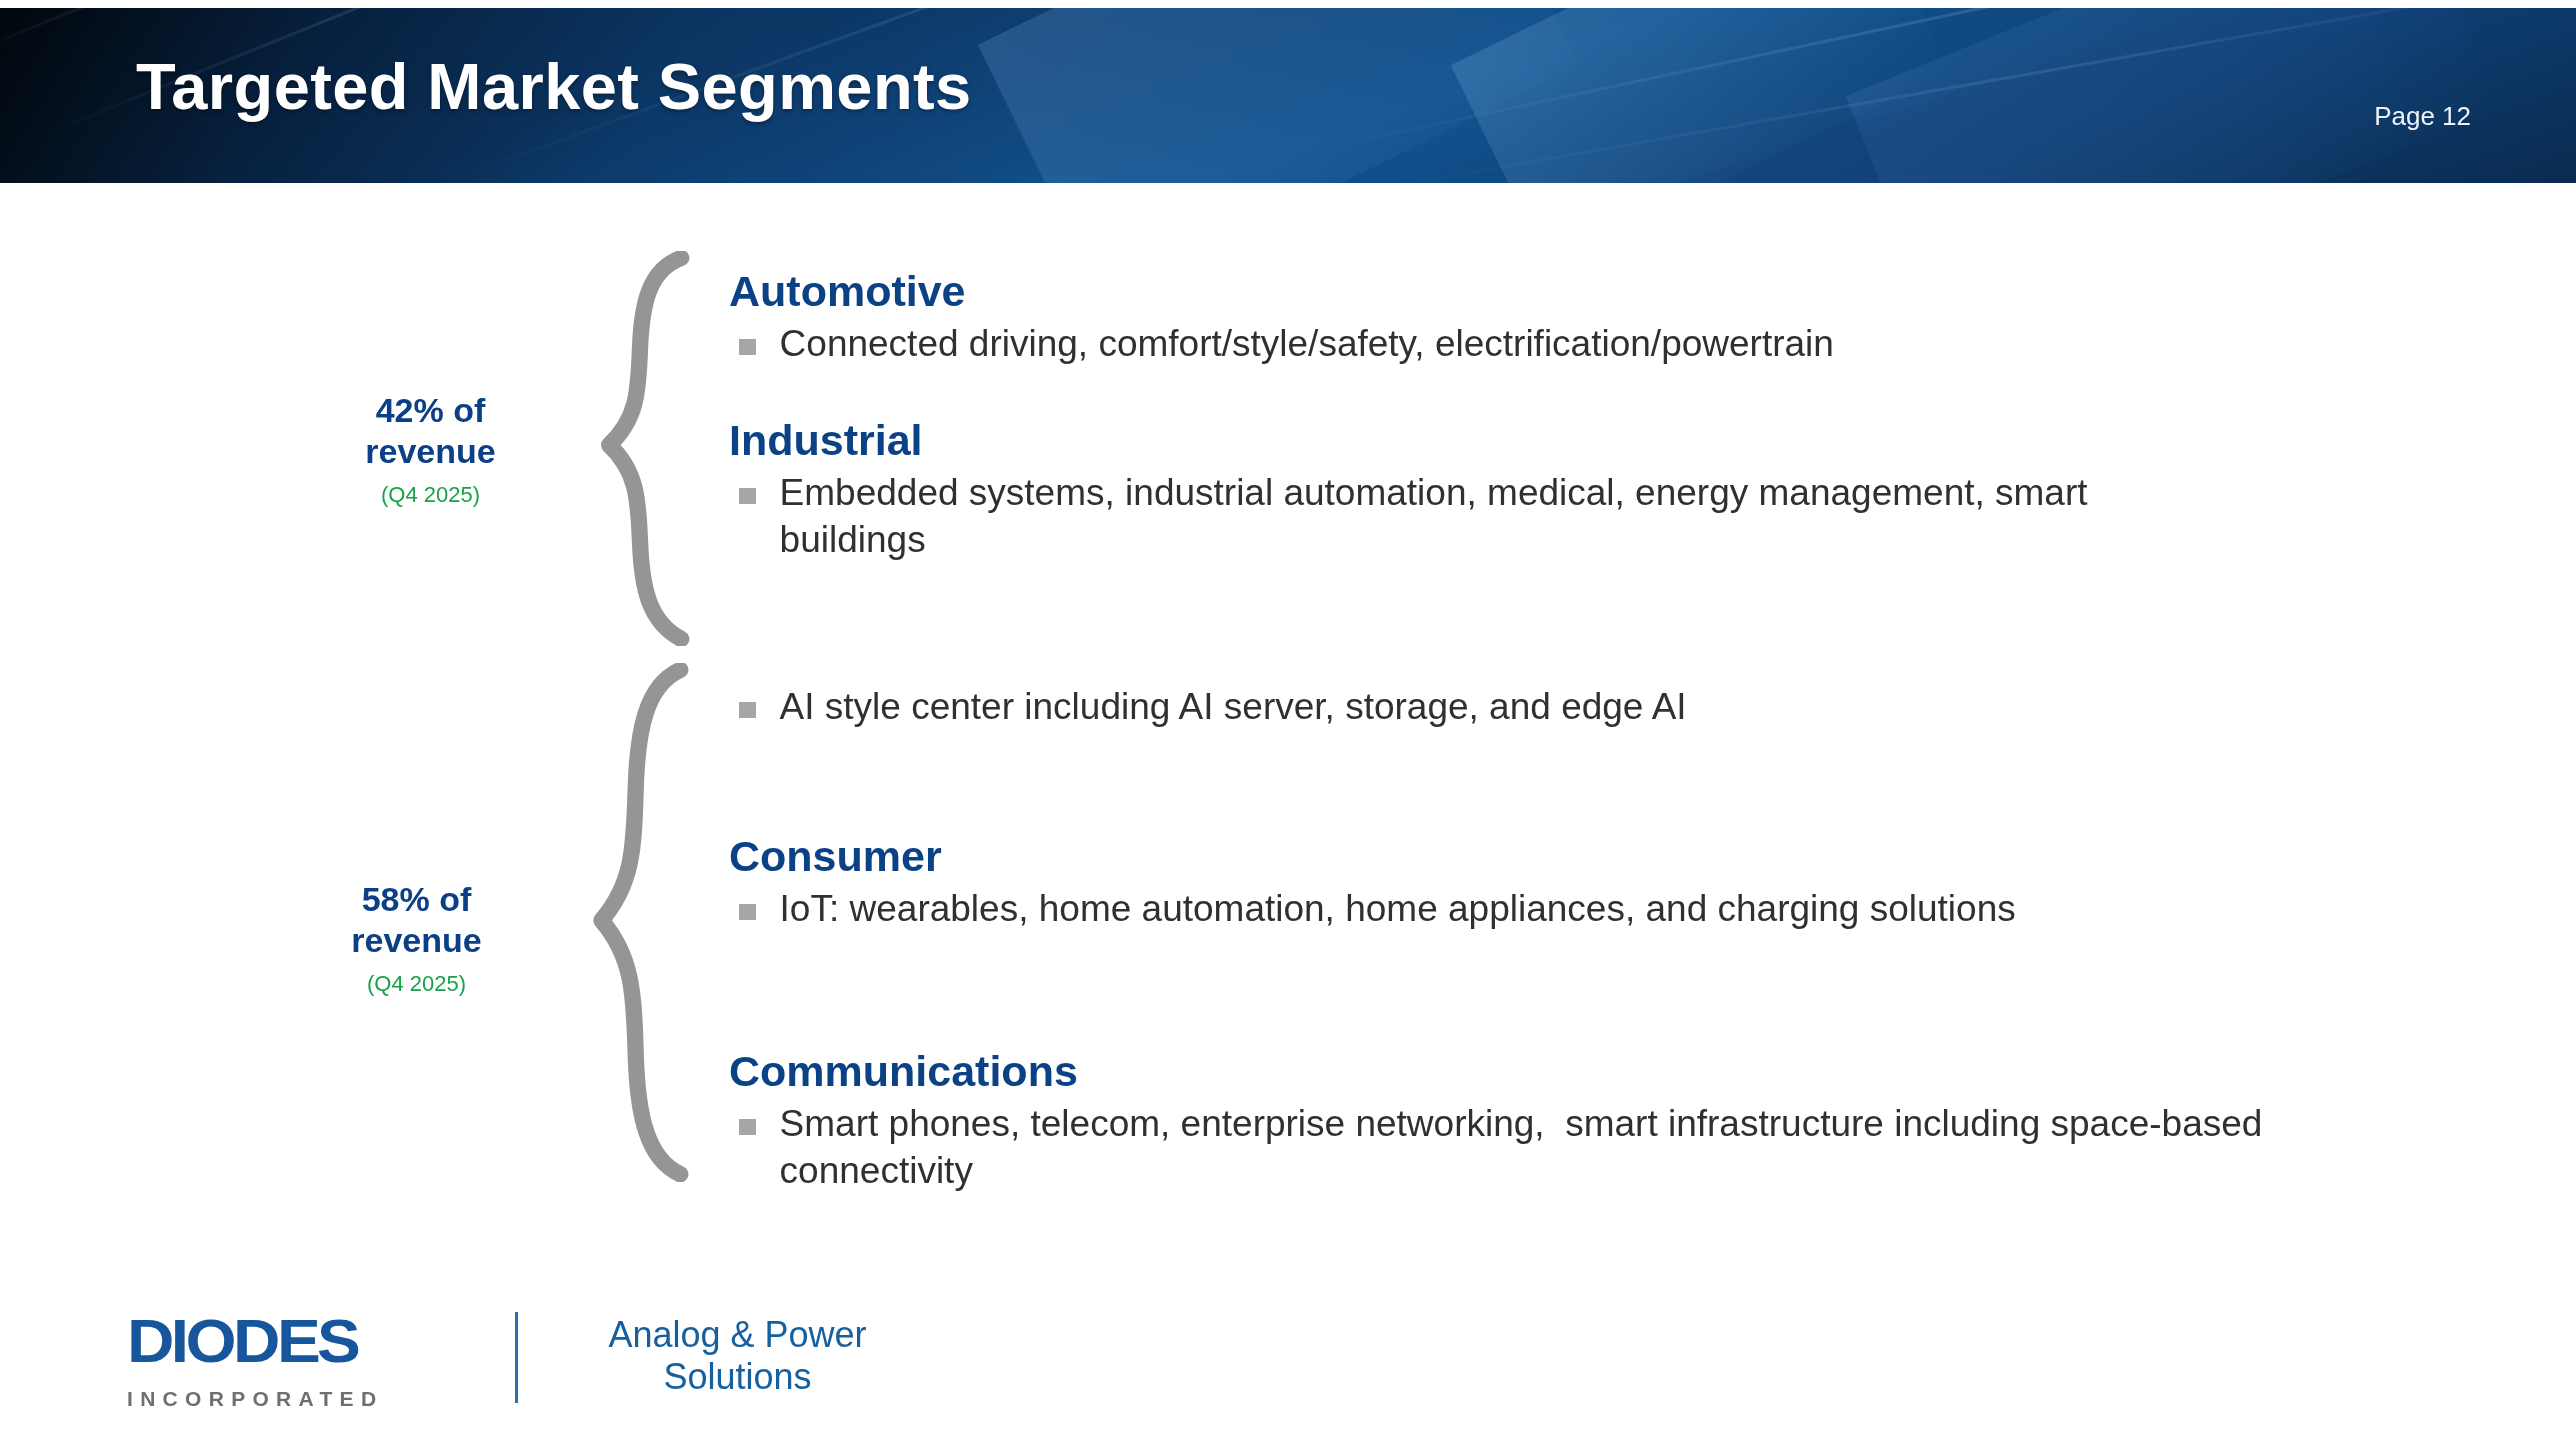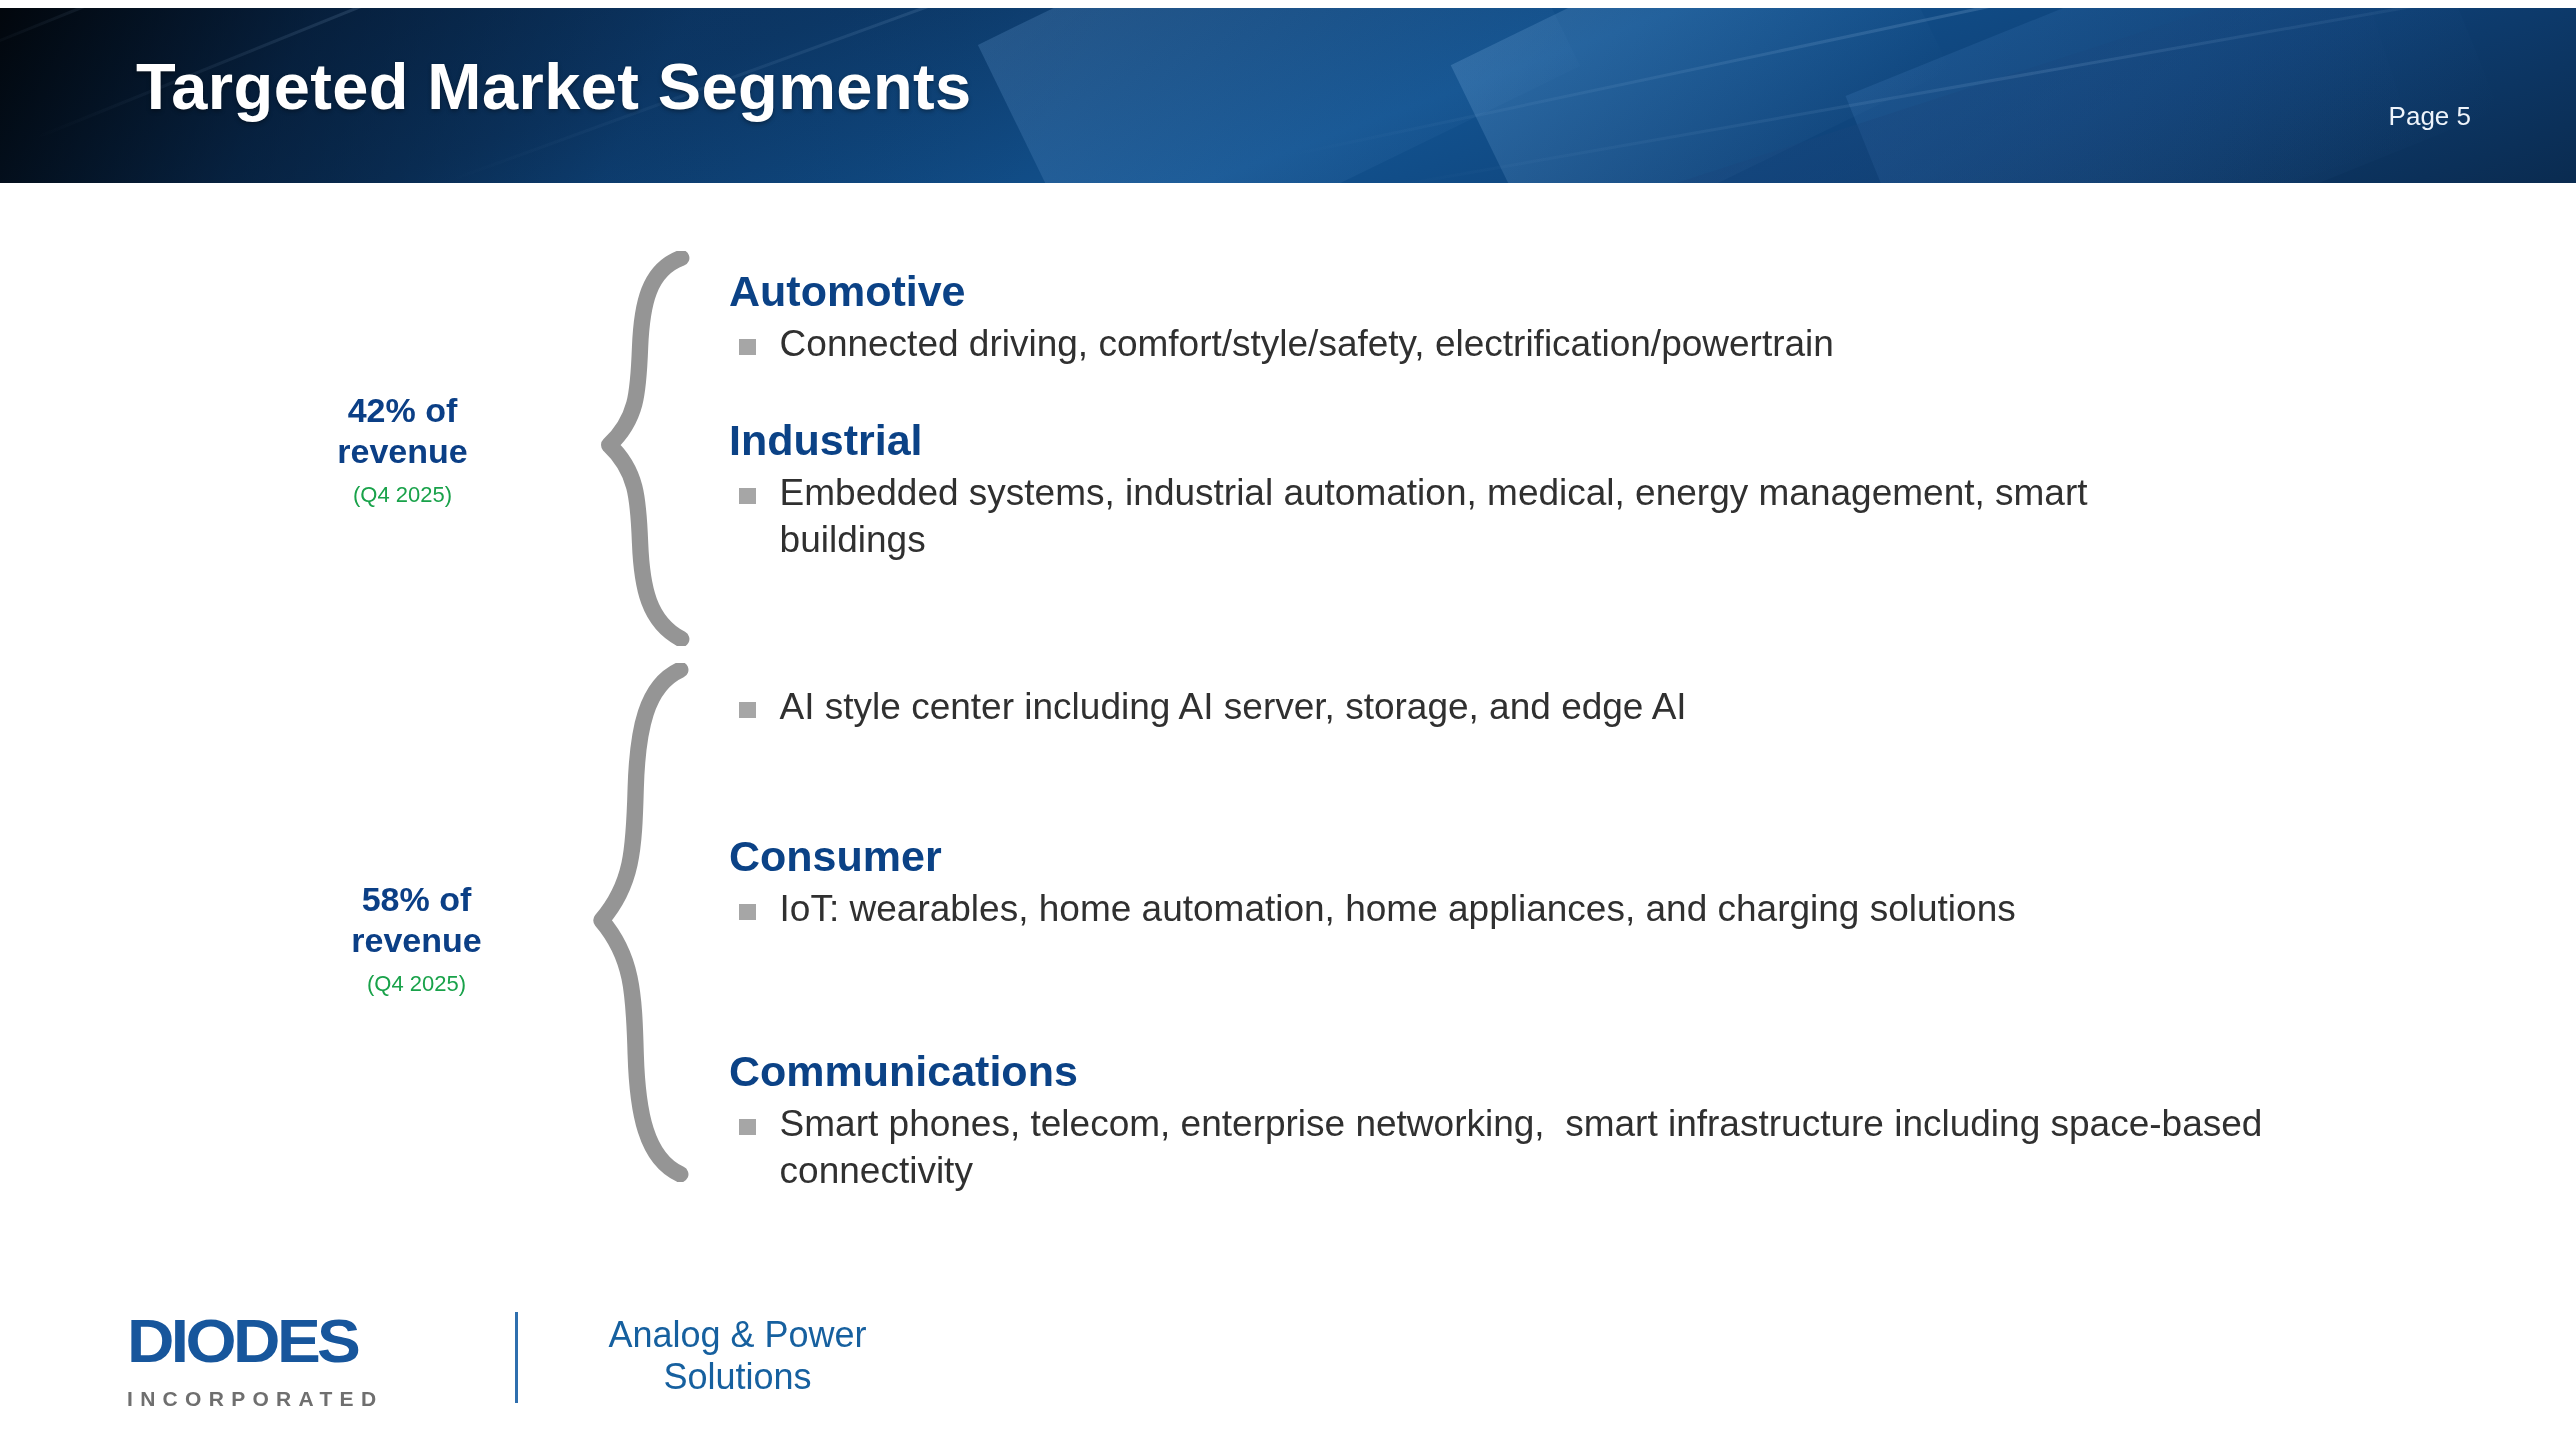--- a/index.html
+++ b/index.html
@@ -198,27 +198,27 @@
   <div class="hdr-panel" style="left:1477px; top:-52px; width:447px; height:223px; background:linear-gradient(150deg, rgba(150,200,245,0.20), rgba(150,200,245,0.0)); transform:rotate(-26deg);"></div>
   <div class="hdr-panel" style="left:1872px; top:-34px; width:601px; height:258px; background:linear-gradient(140deg, rgba(90,150,215,0.16), rgba(90,150,215,0.0)); transform:rotate(-22deg);"></div>
   <div class="hdr-panel" style="left:1631px; top:69px; width:773px; height:189px; background:linear-gradient(160deg, rgba(25,70,125,0.45), rgba(25,70,125,0.0)); transform:rotate(-18deg);"></div>
   <div class="hdr-streak" style="left:-52px; top:52px; width:1288px; transform:rotate(-22deg);"></div>
   <div class="hdr-streak" style="left:34px; top:129px; width:1116px; transform:rotate(-22deg); opacity:0.65;"></div>
   <div class="hdr-streak" style="left:447px; top:172px; width:1374px; transform:rotate(-20deg); opacity:0.5;"></div>
   <div class="hdr-streak" style="left:1288px; top:146px; width:1460px; transform:rotate(-12deg); opacity:0.55;"></div>
   <div class="hdr-streak" style="left:1374px; top:180px; width:1374px; transform:rotate(-10deg); opacity:0.4;"></div>
 
   <div class="header-title">Targeted Market Segments</div>
-  <div class="page-number">Page 5</div>
+  <div class="page-number">Page 12</div>
 </div>
 
 <div class="stage">
 
   <div class="group" style="left:0; top:0;">
-    <div class="group-label" style="left:248px; top:215px;">
+    <div class="group-label" style="left:276px; top:215px;">
       <div class="group-pct">
         <div>42% of</div>
         <div>revenue</div>
       </div>
       <div class="group-quarter">(Q4 2025)</div>
     </div>
 
     <svg class="brace" style="left:592px; top:76px;" width="103" height="395" viewBox="0 0 120 460">
       <path d="M104 8 C 66 22, 58 62, 56 112 C 54 166, 52 196, 20 226 C 52 256, 54 288, 56 340 C 58 392, 66 432, 104 452" fill="none" stroke="#959595" stroke-width="19" stroke-linecap="round" stroke-linejoin="round"></path>
     </svg>

